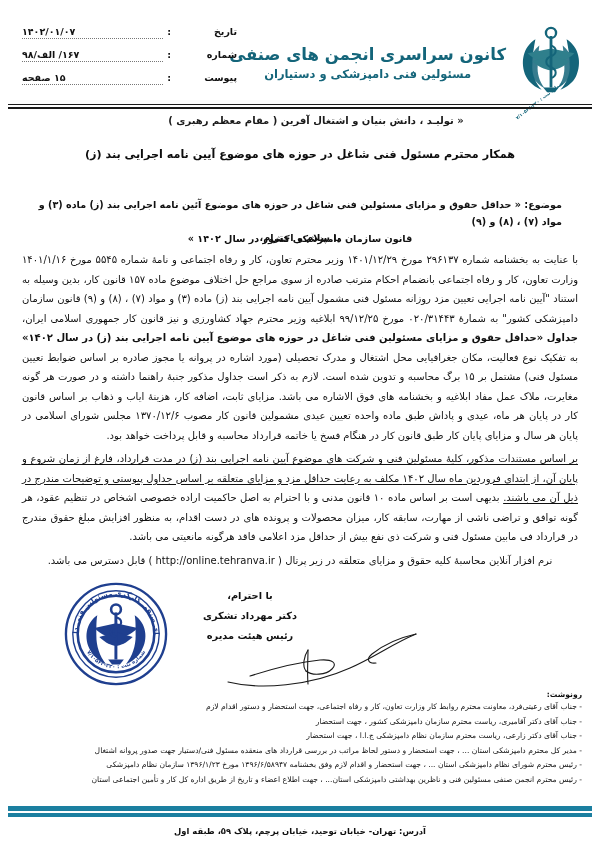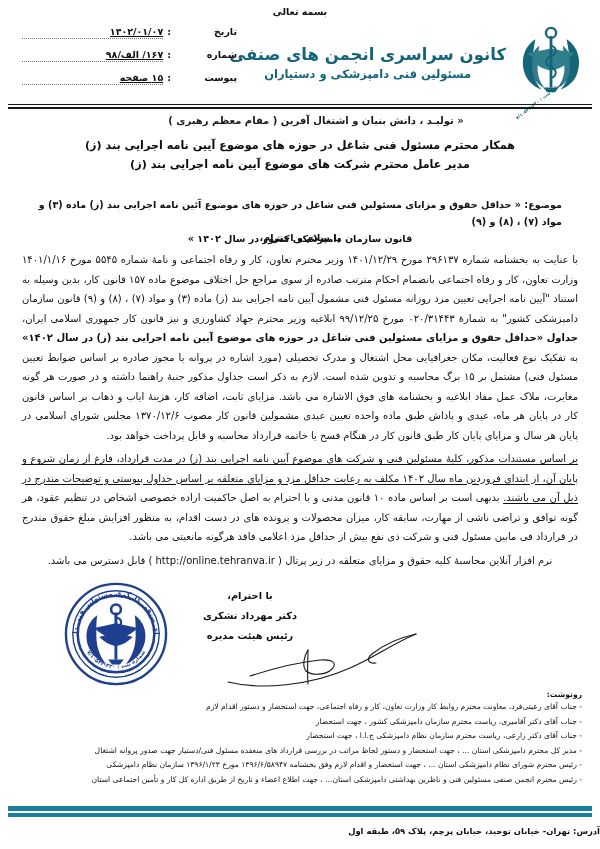--- a/index.html
+++ b/index.html
@@ -90,23 +90,22 @@
   .meta-label {
     width: 62px;
     text-align: justify;
     text-align-last: justify;
     flex: 0 0 auto;
   }
   .meta-colon { padding: 0 4px; flex: 0 0 auto; }
   .meta-value {
     flex: 1 1 auto;
     border-bottom: 1px dotted #777;
-    text-align: right;
+    text-align: left;
     padding-bottom: 1px;
-    text-decoration: underline;
   }
 
   .rule-top {
     position: absolute;
     top: 104px;
     left: 8px;
     width: 584px;
     border-top: 1.5px solid #1a1a1a;
     border-bottom: 2.5px solid #1a1a1a;
     height: 2px;
@@ -120,21 +119,21 @@
     width: 600px;
     text-align: center;
     font-size: 10px;
     font-weight: bold;
     color: #1a1a1a;
   }
 
   
   .addressees {
     position: absolute;
-    top: 136px;
+    top: 145px;
     right: 18px;
     width: 564px;
     text-align: center;
     font-size: 11.2px;
     font-weight: bold;
     line-height: 1.72;
     color: #0d0d0d;
   }
 
   
@@ -242,31 +241,31 @@
     width: 584px;
   }
   .rule-bottom .r1 { height: 5px; background: #1b7fa0; }
   .rule-bottom .r2 { height: 2px; background: #ffffff; }
   .rule-bottom .r3 { height: 4px; background: #1b7fa0; }
   .footer-address {
     position: absolute;
     top: 826px;
     left: 0;
     width: 600px;
+    text-align: center;
     font-size: 8.4px;
     font-weight: bold;
     color: #111;
   }
 </style>
 </head>
 <body>
 
 <div class="page">
 
-  <div class="bismillah">بسمه تعالی</div>
 
   <div class="letterhead">
     <div class="logo-wrap">
       <svg viewBox="0 0 100 100" width="78" height="78" aria-hidden="true">
 
         <g fill="#14657a">
           <path d="M30 22 C14 32 10 52 18 70 C22 78 30 84 38 87 C30 78 26 68 26 58 C26 44 28 32 30 22 Z"></path>
           <path d="M35 30 C22 40 20 56 26 70 C30 77 36 82 42 85 C35 76 32 66 33 55 C34 45 34 36 35 30 Z" opacity="0.85"></path>
         </g>
 
@@ -317,21 +316,20 @@
       <span class="meta-value">۱۵ صفحه</span>
     </div>
   </div>
 
   <div class="rule-top"></div>
 
   <div class="slogan">« تولیـد ، دانش بنیان و اشتغال آفرین ( مقام معظم رهبری )</div>
 
   <div class="addressees">
     <div>همکار محترم مسئول فنی شاغل در حوزه های موضوع آیین نامه اجرایی بند (ز)</div>
-    <div>مدیر عامل محترم شرکت های موضوع آیین نامه اجرایی بند (ز)</div>
   </div>
 
   <div class="subject">
     <span class="ln1">موضوع: « حداقل حقوق و مزایای مسئولین فنی شاغل در حوزه های موضوع آئین نامه اجرایی بند (ز) ماده (۳) و مواد (۷) ، (۸) و (۹)</span>
     <span class="ln2">قانون سازمان دامپزشکی کشور در سال ۱۴۰۲ »</span>
   </div>
 
   <div class="greeting">با سلام و احترام،</div>
 
   <div class="body-text">

